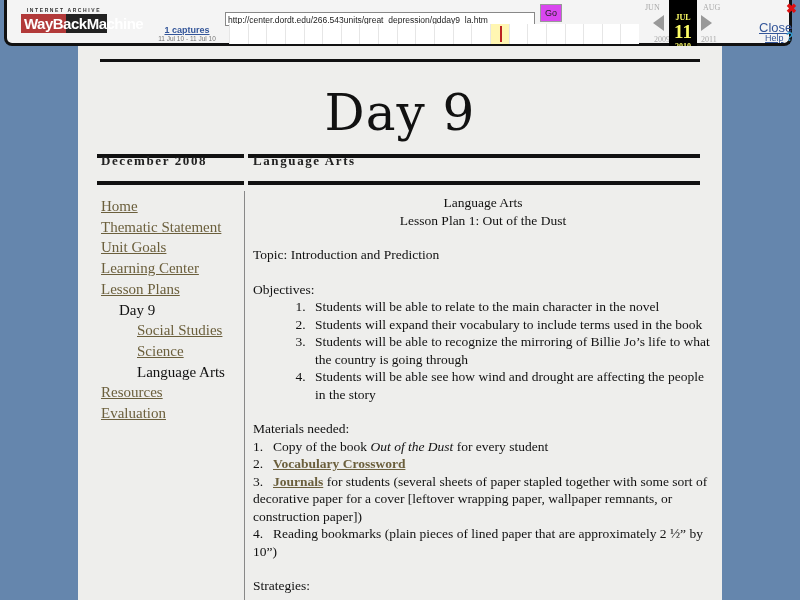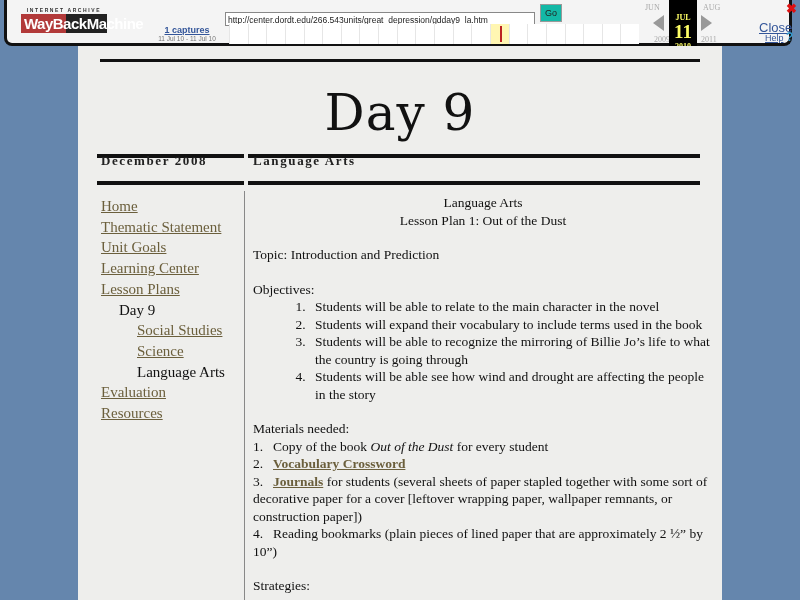--- a/index.html
+++ b/index.html
@@ -3,21 +3,21 @@
 <meta charset="utf-8">
 <style>
   html, body { margin:0; padding:0; }
   body { width:800px; height:600px; overflow:hidden; background:#6586ad; position:relative; font-family:"Liberation Serif", serif; }
   
   .wb { position:absolute; left:4px; top:0; width:788px; height:46px; background:#f4f4f4; border:3px solid #111; border-top:none; border-radius:0 0 8px 8px; box-sizing:border-box; font-family:"Liberation Sans", sans-serif; }
   .wb-logo { position:absolute; left:14px; top:7px; width:86px; height:32px; }
   .wb-logo .ia { font-size:5px; letter-spacing:1.6px; color:#333; font-weight:bold; text-align:center; display:block; }
   .wb-logo .wm { display:block; margin-top:1px; font-size:15px; font-weight:bold; color:#fff; letter-spacing:-0.5px; background:linear-gradient(90deg,#b23a3a 0 52%, #222 52% 100%); padding:1px 3px; line-height:17px; font-family:"Liberation Sans", sans-serif; }
   .wb-url { position:absolute; left:218px; top:12px; width:310px; height:14px; border:1px solid #888; background:#fff; font-size:8.5px; line-height:14px; padding-left:2px; color:#222; box-sizing:border-box; }
-  .wb-go { position:absolute; left:533px; top:4px; width:20px; height:16px; border:1px solid #999; background:#14b8a6; font-size:9px; text-align:center; line-height:16px; color:#222; }
+  .wb-go { position:absolute; left:533px; top:4px; width:20px; height:16px; border:1px solid #999; background:#d946ef; font-size:9px; text-align:center; line-height:16px; color:#222; }
   .wb-caps { position:absolute; left:138px; top:25px; width:84px; text-align:center; }
   .wb-caps a { font-size:9px; color:#335599; text-decoration:underline; font-weight:bold; display:block; }
   .wb-caps span { font-size:6.5px; color:#777; display:block; }
   .wb-timeline { position:absolute; left:222px; top:24px; width:410px; height:20px; display:flex; }
   .wb-timeline div { flex:1; border-left:1px solid #e6e6e6; background:#fff; position:relative; }
   .wb-timeline div.hl { background:#fff6b2; }
   .wb-timeline div.hl::after { content:""; position:absolute; left:50%; top:2px; width:2px; height:16px; background:#b22; }
   .wb-cal { position:absolute; left:636px; top:0; width:82px; height:46px; font-size:8px;font-family:Liberation Serif, serif; }
   .wb-cal .m { position:absolute; top:3px; color:#aaa; }
   .wb-cal .y { position:absolute; top:35px; color:#aaa; }
@@ -127,22 +127,22 @@
   <nav class="nav">
     <a>Home</a>
     <a>Thematic Statement</a>
     <a>Unit Goals</a>
     <a>Learning Center</a>
     <a>Lesson Plans</a>
     <span class="plain l1">Day 9</span>
     <a class="l2">Social Studies</a>
     <a class="l2">Science</a>
     <span class="plain l2">Language Arts</span>
+    <a>Resources</a>
     <a>Evaluation</a>
-    <a>Resources</a>
   </nav>
 
   <div class="content">
     <p class="center">Language Arts</p>
     <p class="center">Lesson Plan 1: Out of the Dust</p>
     <div class="gap"></div>
     <p>Topic: Introduction and Prediction</p>
     <div class="gap"></div>
     <p>Objectives:</p>
     <ol class="obj">

